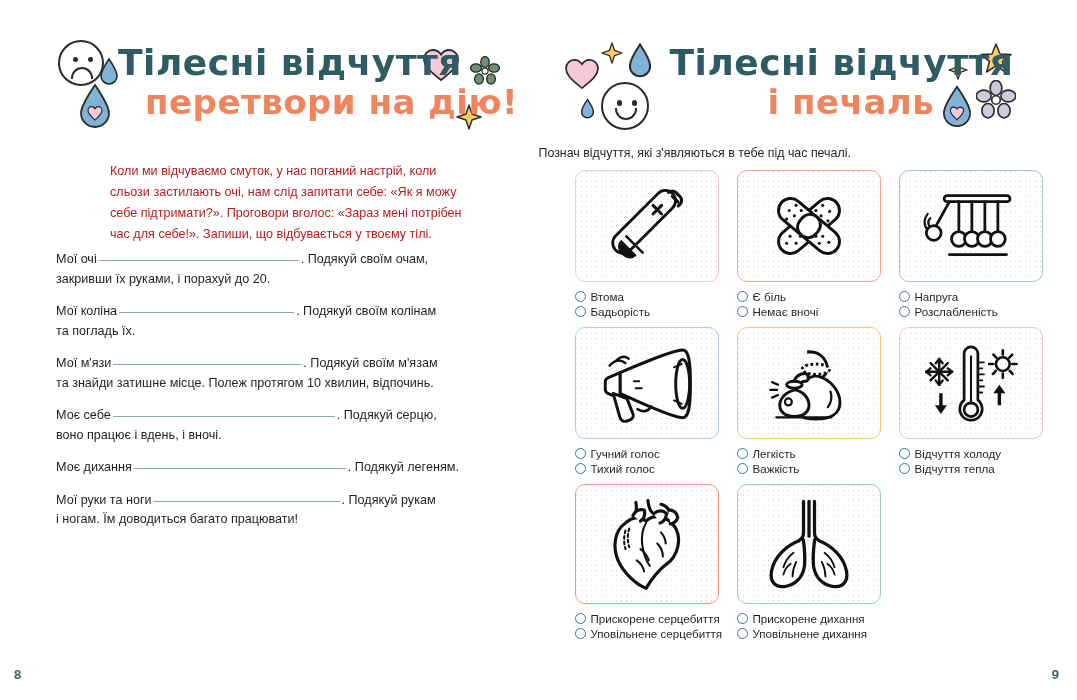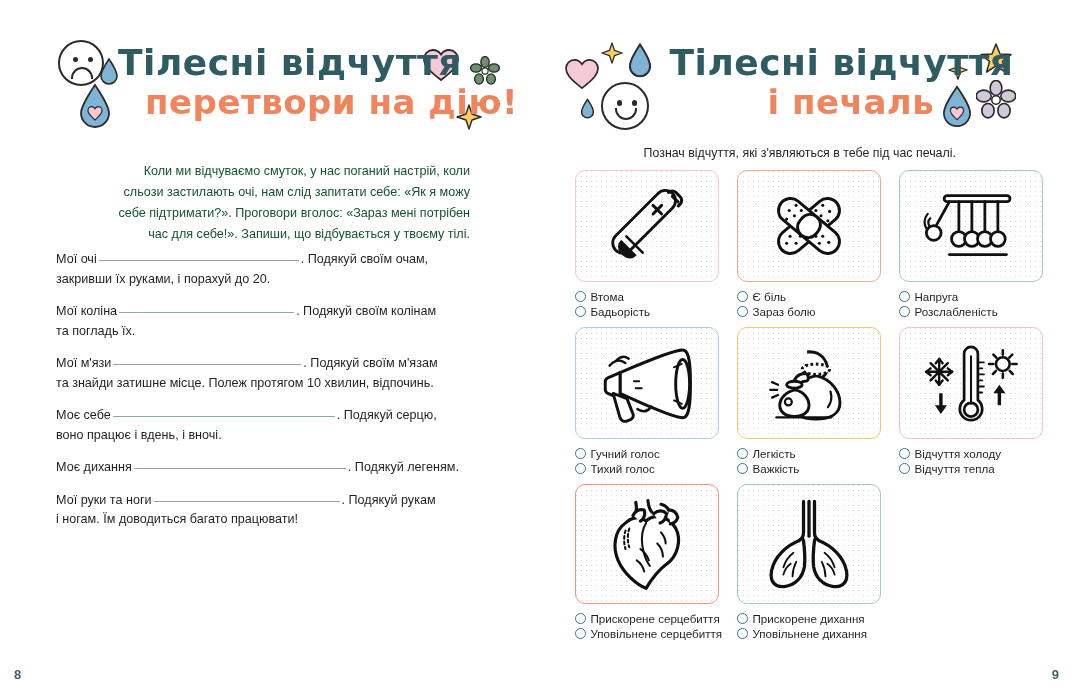--- a/index.html
+++ b/index.html
@@ -50,41 +50,41 @@
   }
   .mouth-happy{
     position:absolute;width:22px;height:12px;left:11px;top:22px;
     border:2px solid #2a2a2a;border-top:none;
     border-radius:0 0 16px 16px;box-sizing:border-box;
   }
 
   
   .intro{
     position:absolute;left:110px;top:148px;width:360px;
-    font-size:12.6px;line-height:21px;color:#14532d;text-align:right;
+    font-size:12.6px;line-height:21px;color:#b91c1c;
   }
   .fields{position:absolute;left:56px;top:250px;width:438px;}
   .field{margin-bottom:13px;font-size:12.6px;line-height:19.5px;color:#231f20;}
   .field .lead{white-space:nowrap;}
   .rule{
     display:inline-block;vertical-align:2px;
     border-bottom:1.4px solid #8fa6ad;height:1px;margin:0 2px;
   }
   .field-rest{display:block;}
 
   .page-num{
     position:absolute;bottom:18px;font-size:13px;font-weight:bold;color:#3d626b;
   }
   .page-num.left{left:14px;}
   .page-num.right{right:18px;}
 
   
   .instruction{
     position:absolute;left:0;right:16px;top:146px;
-    text-align:center;font-size:12.4px;color:#231f20;
+    font-size:12.4px;color:#231f20;
   }
   .grid{position:absolute;left:36px;top:170px;width:468px;}
   .grid-row{display:flex;gap:18px;margin-bottom:8px;}
   .grid-row.centered{}
   .cell{width:144px;}
   .card{
     height:112px;border-radius:10px;border:1.6px solid #ccc;
     box-sizing:border-box;position:relative;overflow:hidden;
     background-image:radial-gradient(#d8d8d8 .8px, transparent .9px);
     background-size:5px 5px;background-position:3px 3px;
@@ -291,21 +291,21 @@
   </svg>
               </div>
             </div>
             <div class="opts">
               <label class="opt">
                 <span class="circle"></span>
                 <span>Є біль</span>
               </label>
               <label class="opt">
                 <span class="circle"></span>
-                <span>Зараз болю</span>
+                <span>Немає вночі</span>
               </label>
             </div>
           </div>
           <div class="cell">
             <div class="card" style="border-color: rgb(159, 204, 190);">
               <div style="position: absolute; left: 50%; top: 50%; transform: translate(-50%, -50%); display: flex;">
                 <svg width="96" height="78" viewBox="0 0 110 90">
     <g fill="none" stroke="#111" stroke-width="3.2" stroke-linecap="round">
       <rect x="24" y="10" width="76" height="7" rx="3.5" fill="#fff"></rect>
       <path d="M41 17 L41 52"></path>

